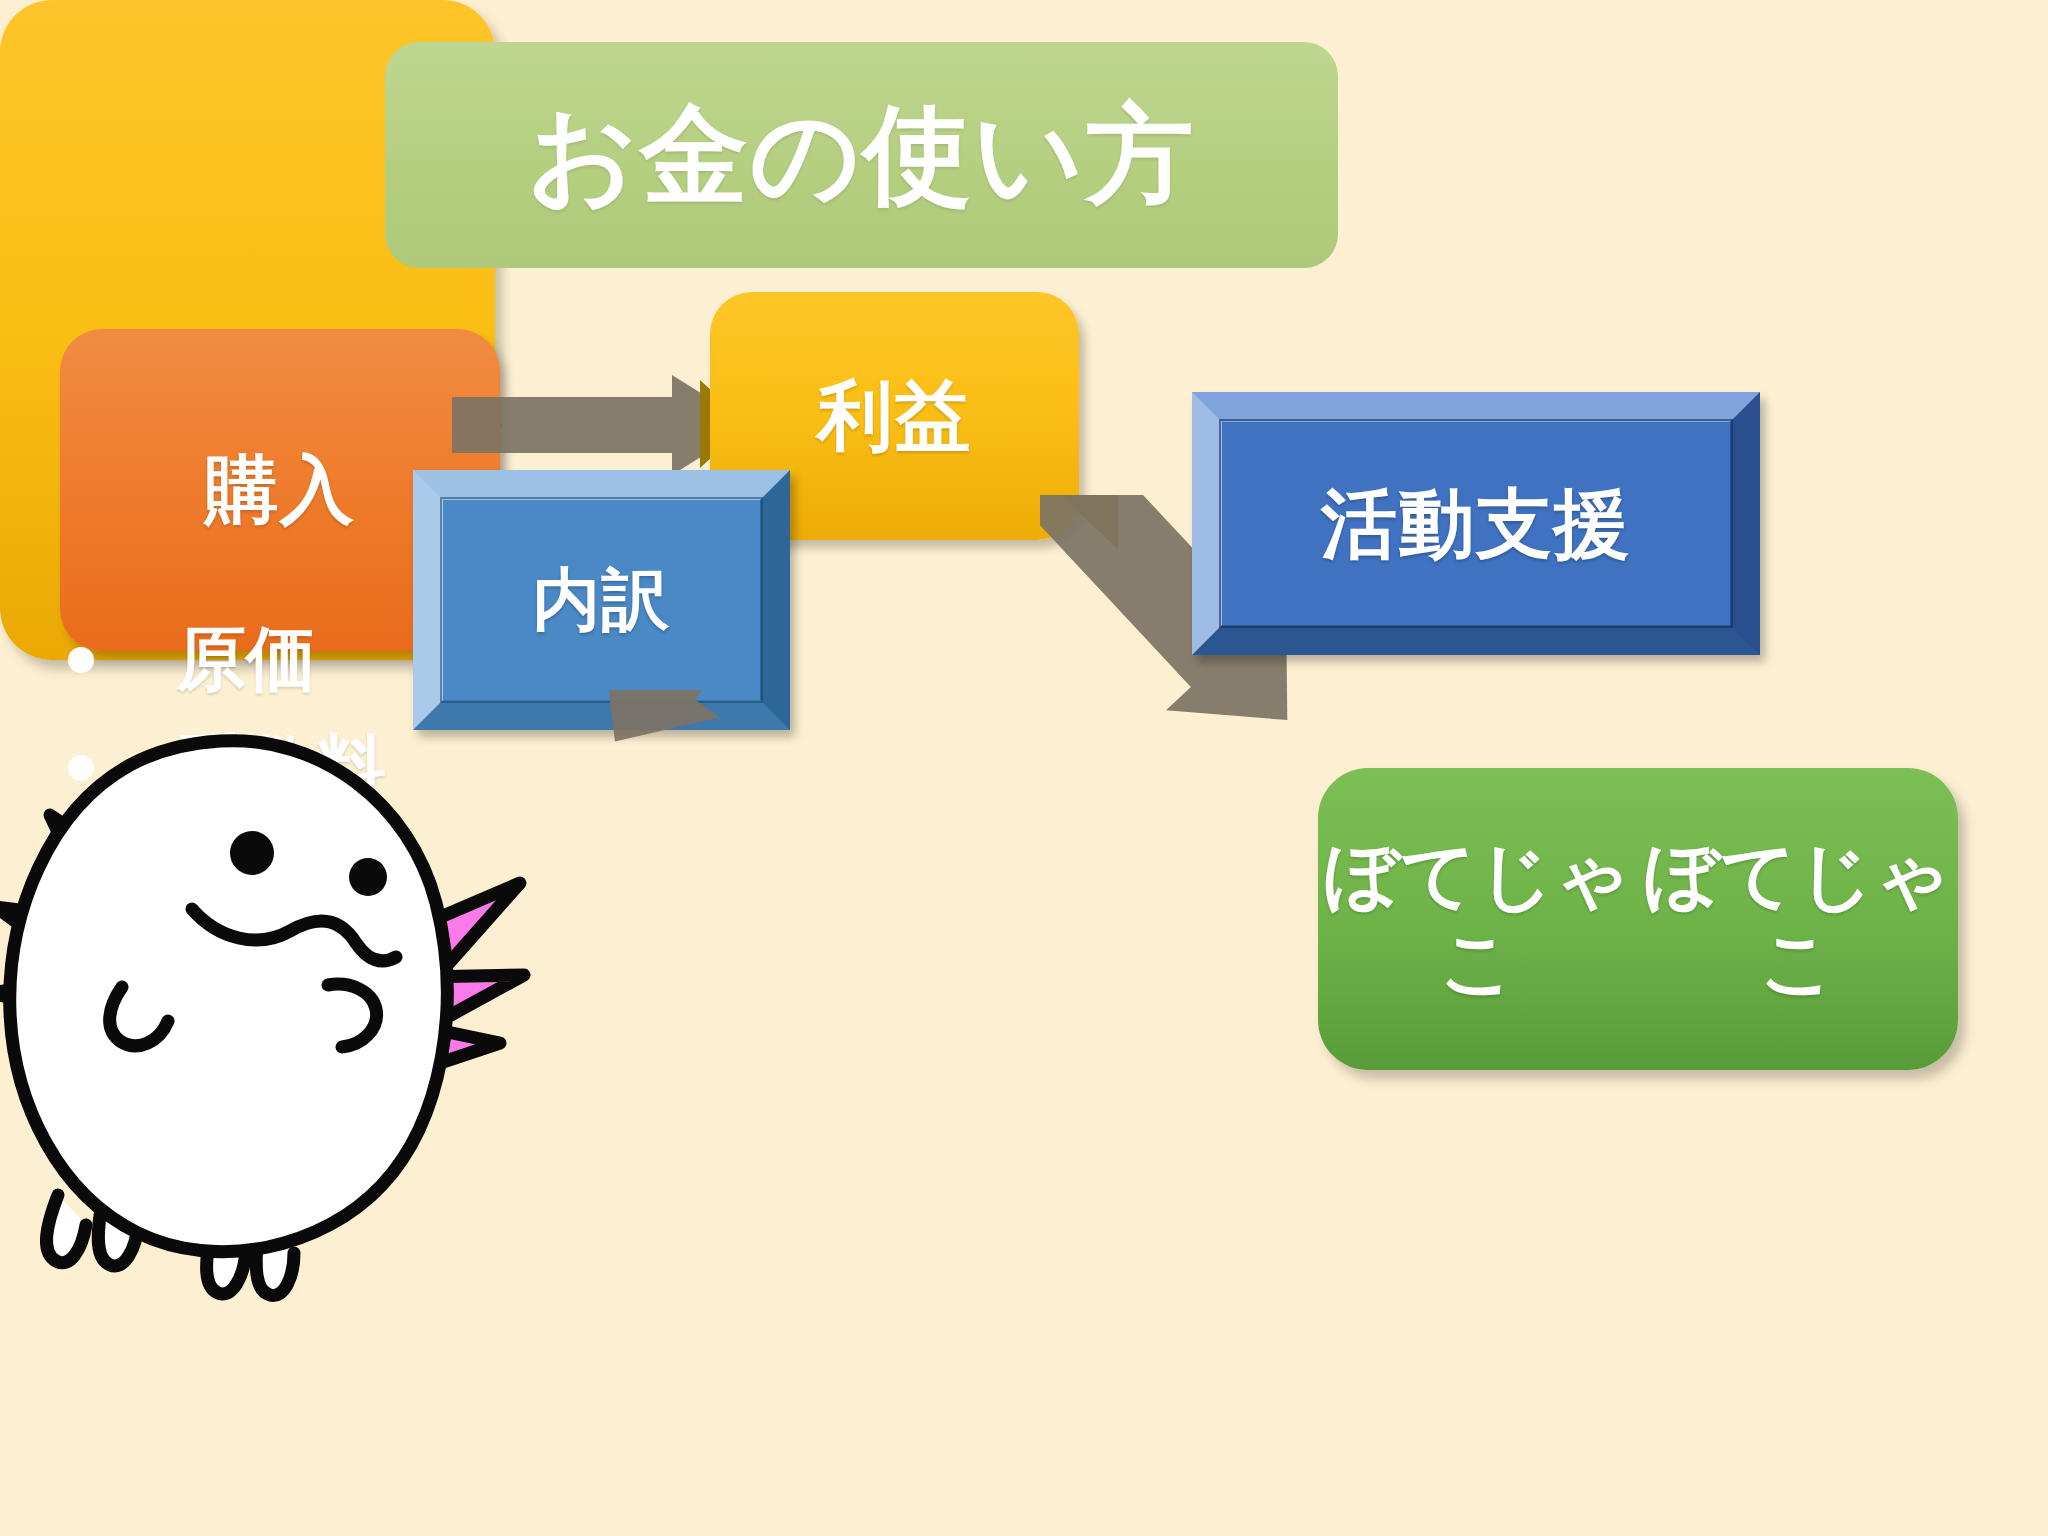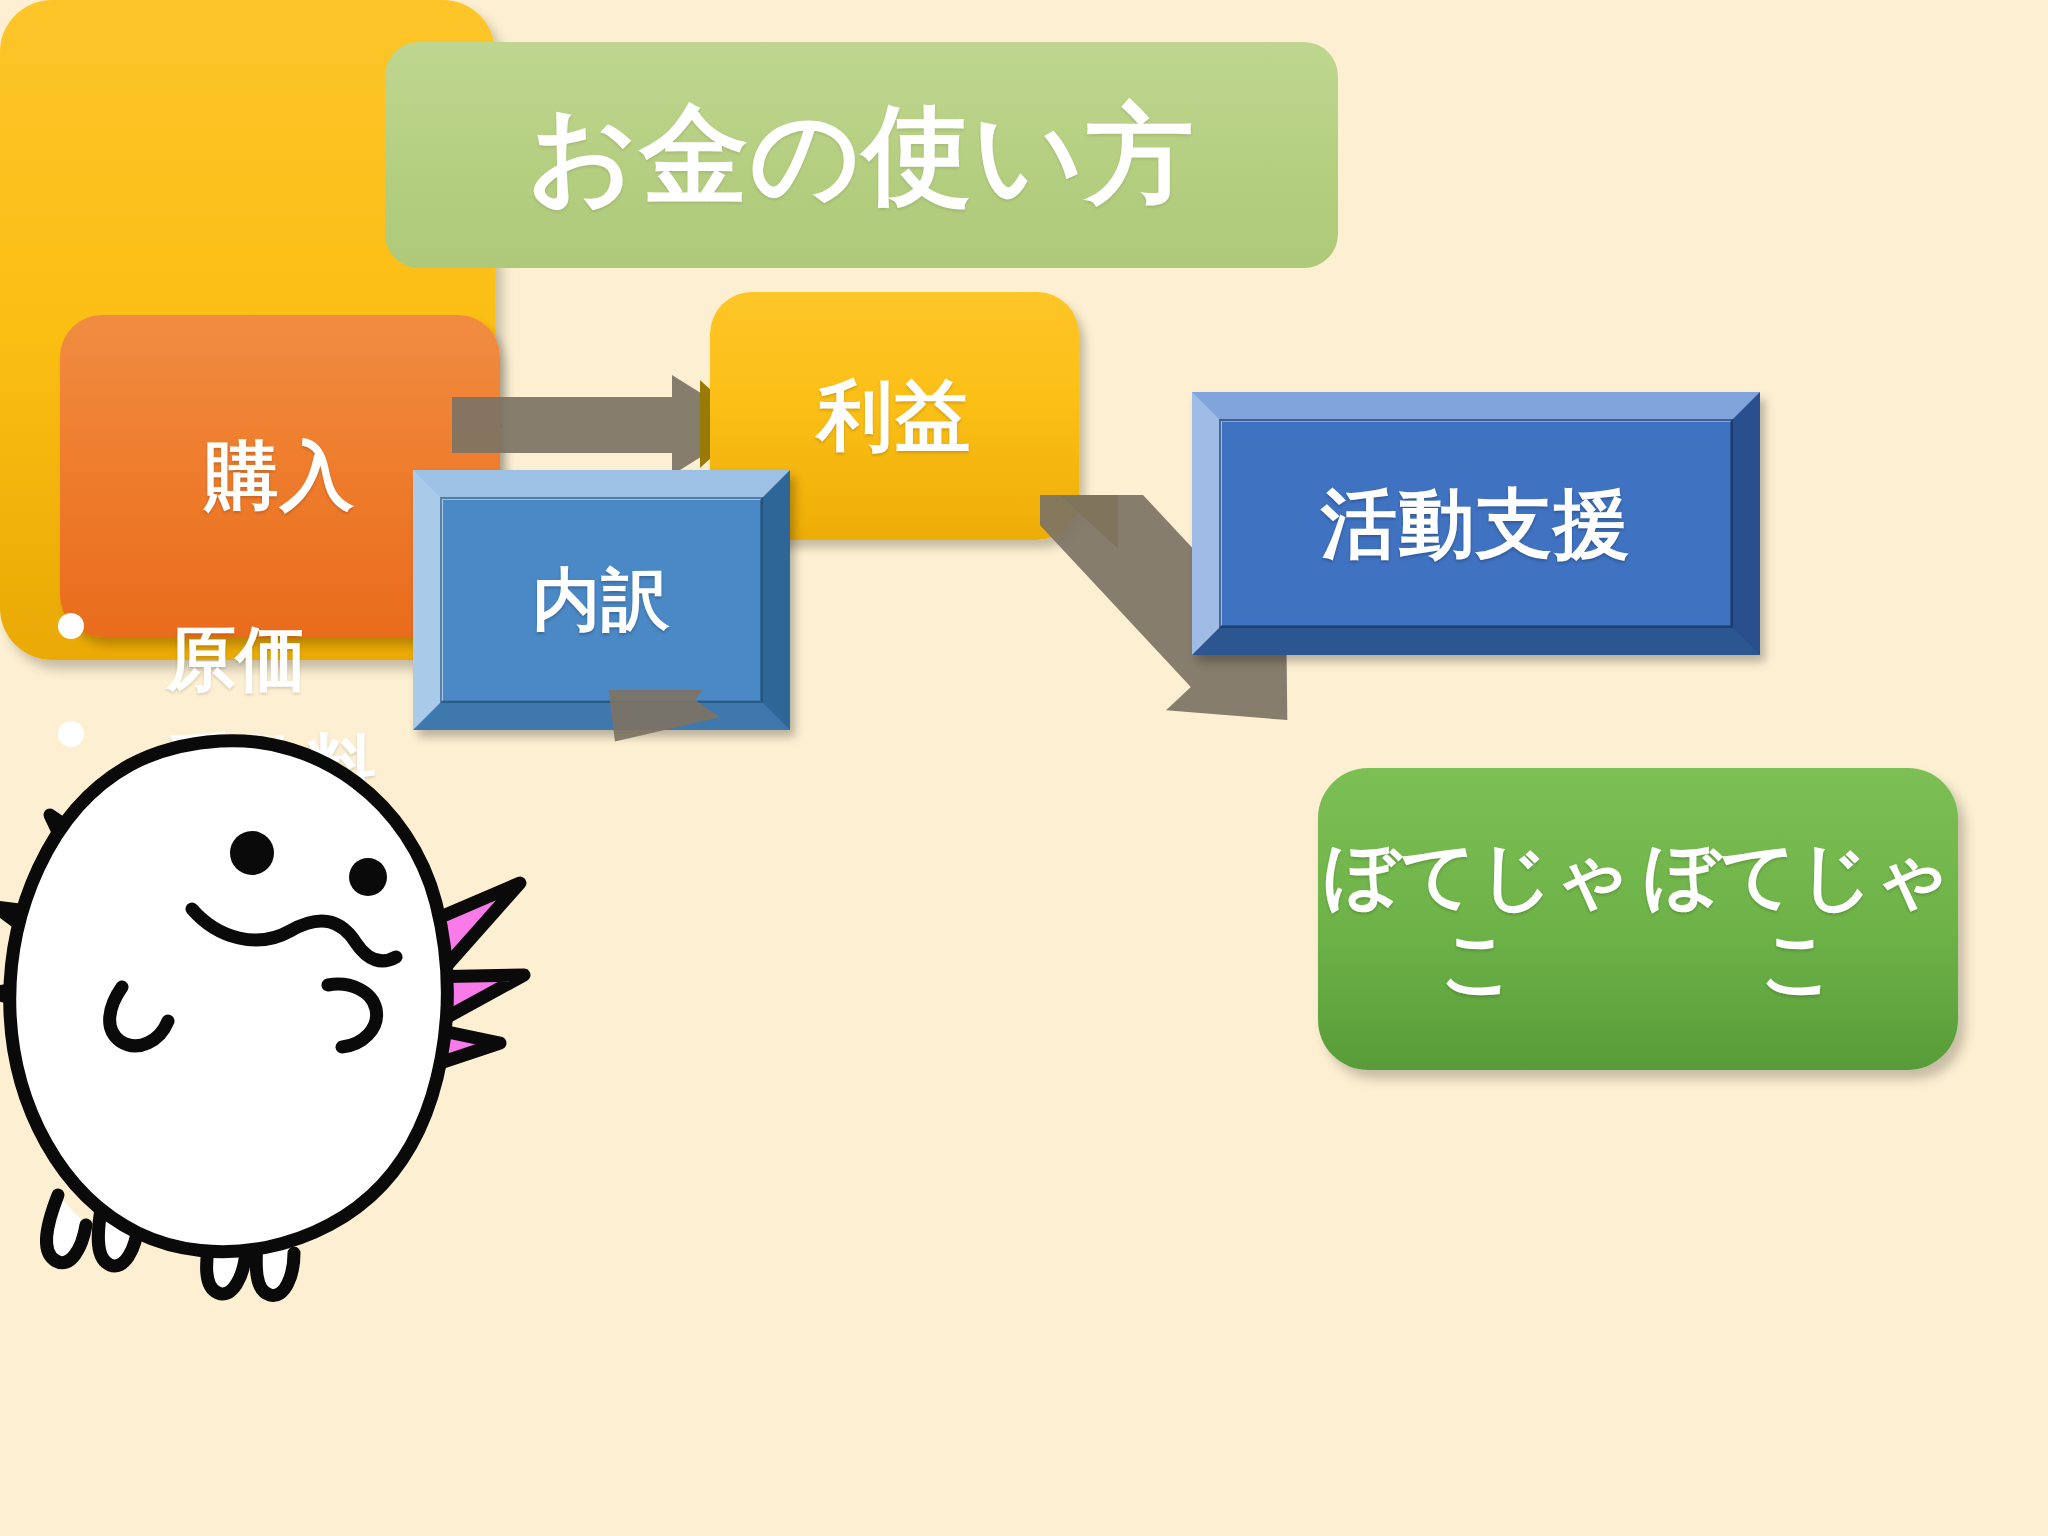--- a/index.html
+++ b/index.html
@@ -19,21 +19,21 @@
   #title-box{
     left:385px;top:42px;width:953px;height:226px;
     border-radius:34px;
     background:linear-gradient(180deg,#bed68f 0%,#b5cf81 55%,#aec97a 100%);
     font-size:108px;
     text-shadow:0 2px 3px rgba(0,0,0,.10);
   }
 
   
   #purchase-box{
-    left:60px;top:315px;width:440px;height:322px;
+    left:60px;top:329px;width:440px;height:322px;
     border-radius:42px;
     background:linear-gradient(180deg,#f08c42 0%,#ef7f2f 40%,#e96c1c 100%);
     font-size:74px;
     box-shadow:6px 8px 10px rgba(0,0,0,.22);
     text-shadow:0 2px 3px rgba(0,0,0,.16);
   }
   
   #purchase-tail{
     position:absolute;left:455px;top:382px;width:0;height:0;
     border-top:44px solid transparent;border-bottom:44px solid transparent;
@@ -111,23 +111,23 @@
     background:linear-gradient(180deg,#fdc52a 0%,#fbbe13 50%,#eaa905 100%);
     box-shadow:7px 9px 12px rgba(0,0,0,.22);
     display:block;
   }
   #breakdown-list{
     position:absolute;left:0;top:50%;transform:translateY(-50%);
     width:100%;padding:0 0 0 56px;box-sizing:border-box;
     list-style:none;margin:0;
   }
   #breakdown-list li{
-    display:flex;align-items:flex-start;
+    display:flex;align-items:center;
     color:#ffffff;font-size:70px;font-weight:700;
-    margin:14px 2px;text-shadow:0 2px 3px rgba(0,0,0,.14);
+    margin:14px 12px;text-shadow:0 2px 3px rgba(0,0,0,.14);
   }
   #breakdown-list li .bullet{
     width:26px;height:26px;border-radius:50%;background:#ffffff;
     flex:0 0 auto;margin-right:82px;
   }
 
   
   #trust-box{
     left:1318px;top:768px;width:640px;height:302px;
     border-radius:50px;

